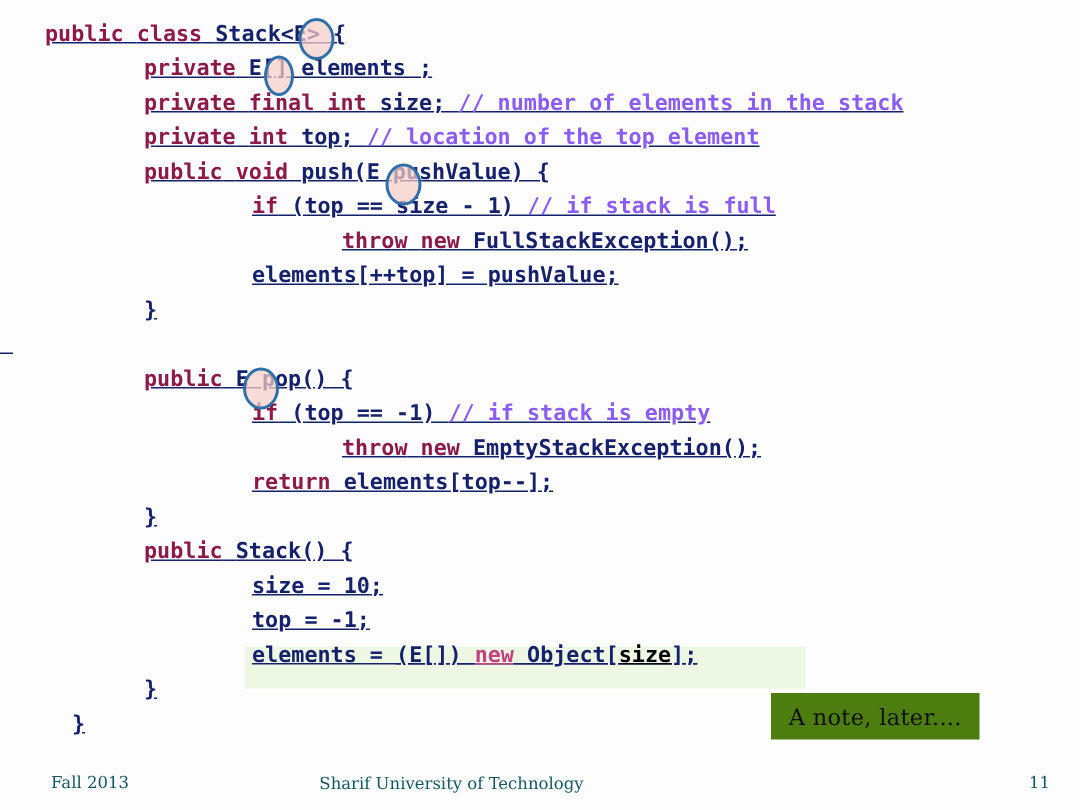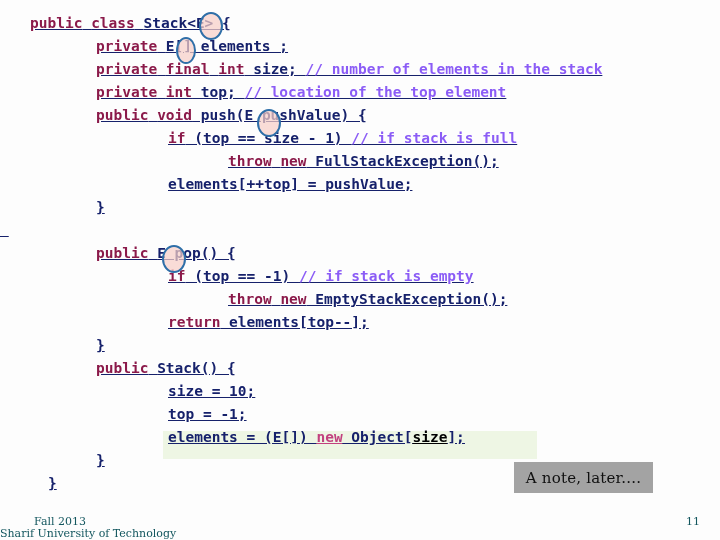--- a/index.html
+++ b/index.html
@@ -51,21 +51,21 @@
     background: #eef6e4;
   }
 
   
   #note-box {
     position: absolute;
     left: 514px;
     top: 462px;
     width: 139px;
     height: 31px;
-    background: #a3a3a3;
+    background: #4d7c0f;
     display: flex;
     align-items: center;
     justify-content: center;
     font-family: "DejaVu Serif", "Liberation Serif", serif;
     font-size: 15px;
     color: #101010;
     letter-spacing: 0.2px;
   }
 
   
@@ -84,21 +84,21 @@
     left: 0;
     top: 512px;
     width: 720px;
     height: 24px;
     font-family: "DejaVu Serif", "Liberation Serif", serif;
     font-weight: normal;
     font-size: 11px;
     color: #13565e;
   }
   #footer-left   { position: absolute; left: 34px;  top: 3px; }
-  #footer-center { position: absolute; left: 0; top: 15px; width: 602px; text-align: left; }
+  #footer-center { position: absolute; left: 0; top: 4px; width: 602px; text-align: center; }
   #footer-right  { position: absolute; right: 20px; top: 3px; }
 </style>
 </head>
 <body>
 
 <div id="slide">
 
   <div id="cast-highlight"></div>
 
   <div id="code"><div class="ln" style="padding-left: 30px;"><span class="kw">public</span><span class="id"> </span><span class="kw">class</span><span class="id"> </span><span class="id">Stack&lt;E&gt; {</span></div><div class="ln" style="padding-left: 96px;"><span class="kw">private</span><span class="id"> </span><span class="id">E[] elements ;</span></div><div class="ln" style="padding-left: 96px;"><span class="kw">private</span><span class="id"> </span><span class="kw">final</span><span class="id"> </span><span class="kw">int</span><span class="id"> size; </span><span class="cmt">// number of elements in the stack</span></div><div class="ln" style="padding-left: 96px;"><span class="kw">private</span><span class="id"> </span><span class="kw">int</span><span class="id"> top; </span><span class="cmt">// location of the top element</span></div><div class="ln" style="padding-left: 96px;"><span class="kw">public</span><span class="id"> </span><span class="kw">void</span><span class="id"> push(E pushValue) {</span></div><div class="ln" style="padding-left: 168px;"><span class="kw">if</span><span class="id"> (top == size - 1) </span><span class="cmt">// if stack is full</span></div><div class="ln" style="padding-left: 228px;"><span class="kw">throw</span><span class="id"> </span><span class="kw">new</span><span class="id"> FullStackException();</span></div><div class="ln" style="padding-left: 168px;"><span class="id">elements[++top] = pushValue;</span></div><div class="ln" style="padding-left: 96px;"><span class="id">}</span></div><div class="ln" style="padding-left: 0px;"><span class="id"> </span></div><div class="ln" style="padding-left: 96px;"><span class="kw">public</span><span class="id"> </span><span class="id">E pop() {</span></div><div class="ln" style="padding-left: 168px;"><span class="kw">if</span><span class="id"> (top == -1) </span><span class="cmt">// if stack is empty</span></div><div class="ln" style="padding-left: 228px;"><span class="kw">throw</span><span class="id"> </span><span class="kw">new</span><span class="id"> EmptyStackException();</span></div><div class="ln" style="padding-left: 168px;"><span class="kw">return</span><span class="id"> elements[top--];</span></div><div class="ln" style="padding-left: 96px;"><span class="id">}</span></div><div class="ln" style="padding-left: 96px;"><span class="kw">public</span><span class="id"> </span><span class="id">Stack() {</span></div><div class="ln" style="padding-left: 168px;"><span class="id">size = 10;</span></div><div class="ln" style="padding-left: 168px;"><span class="id">top = -1;</span></div><div class="ln" style="padding-left: 168px;"><span class="id">elements = </span><span class="id ul">(E[]) </span><span class="pink ul">new</span><span class="id ul"> Object[</span><span class="blue ul">size</span><span class="id ul">];</span></div><div class="ln" style="padding-left: 96px;"><span class="id">}</span></div><div class="ln" style="padding-left: 48px;"><span class="id">}</span></div></div>

